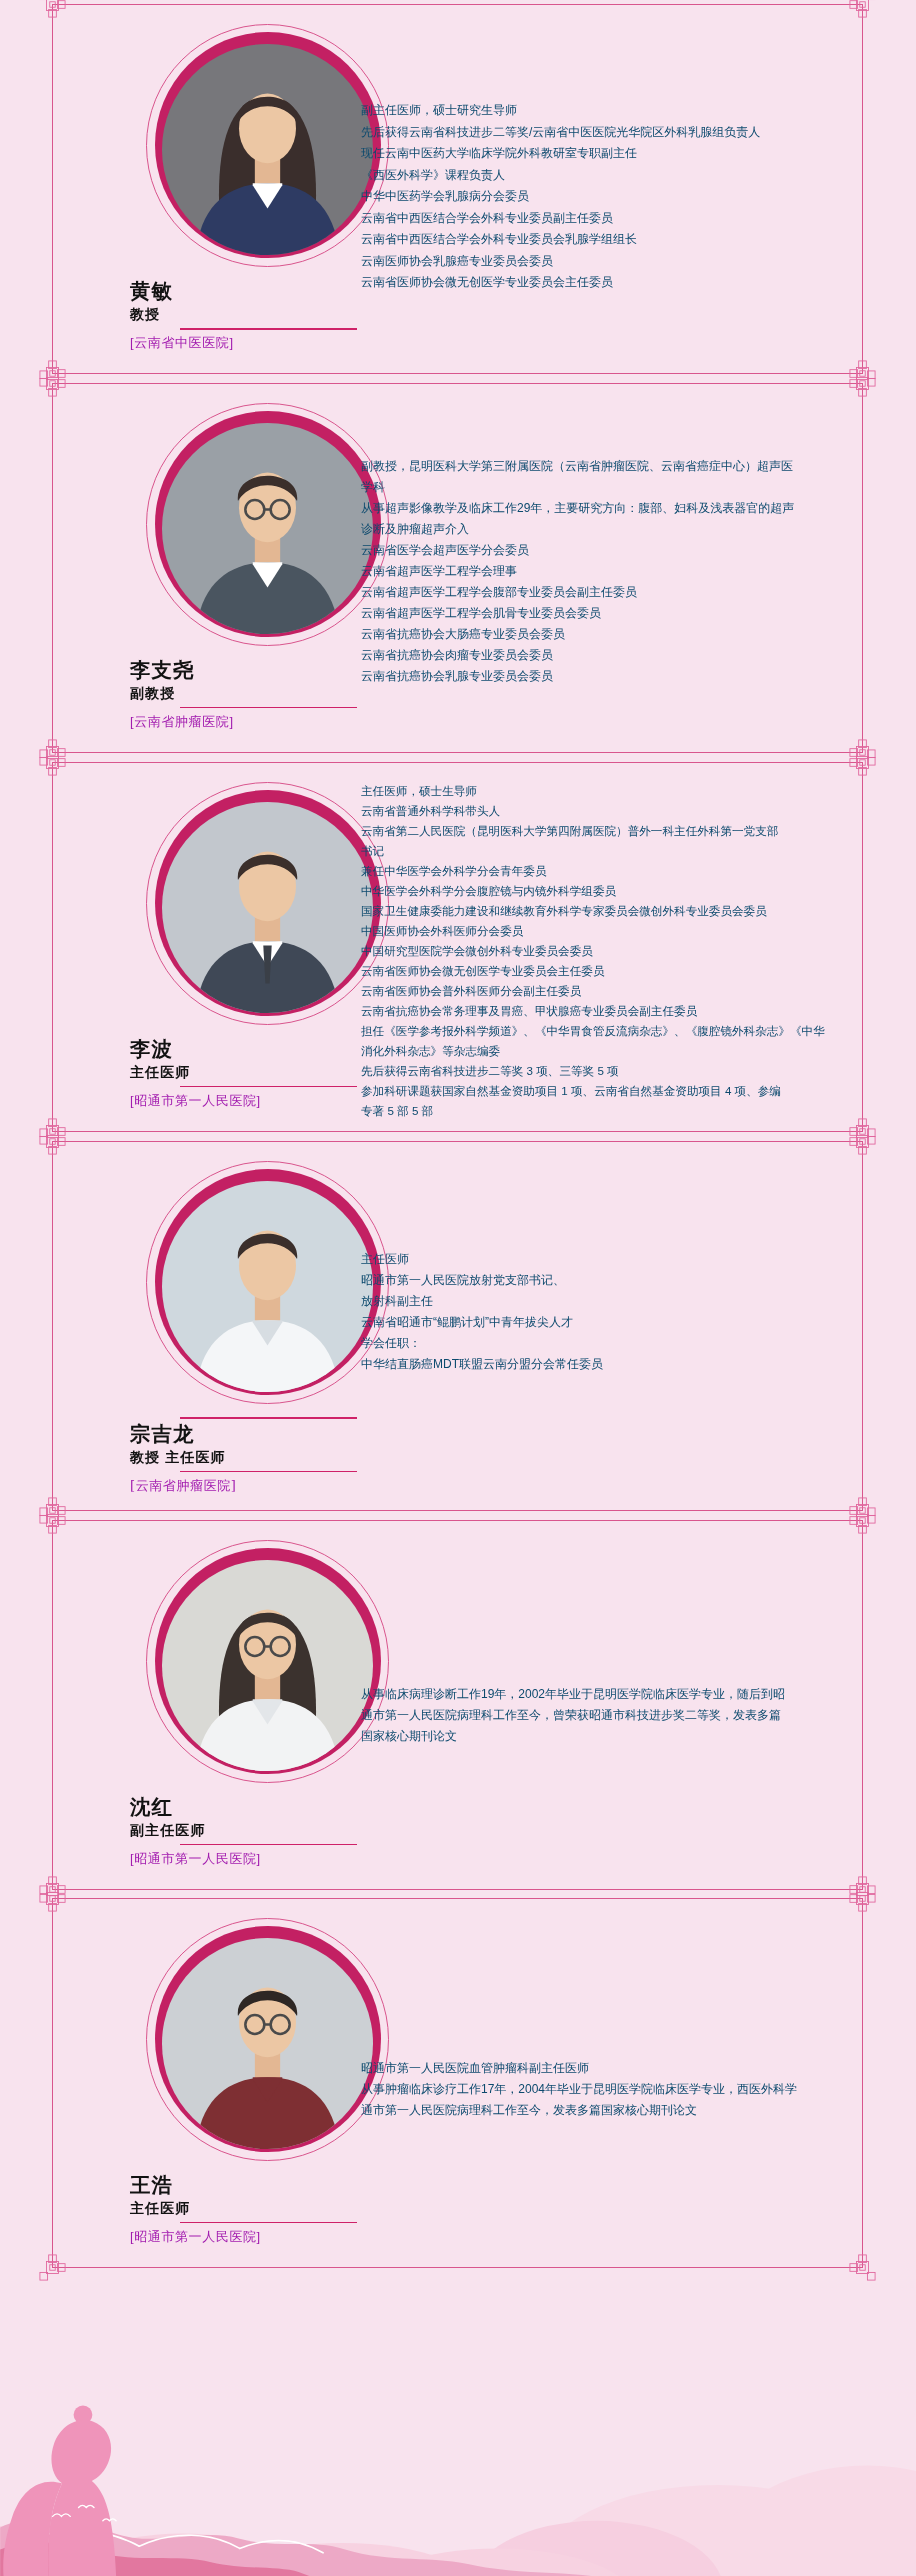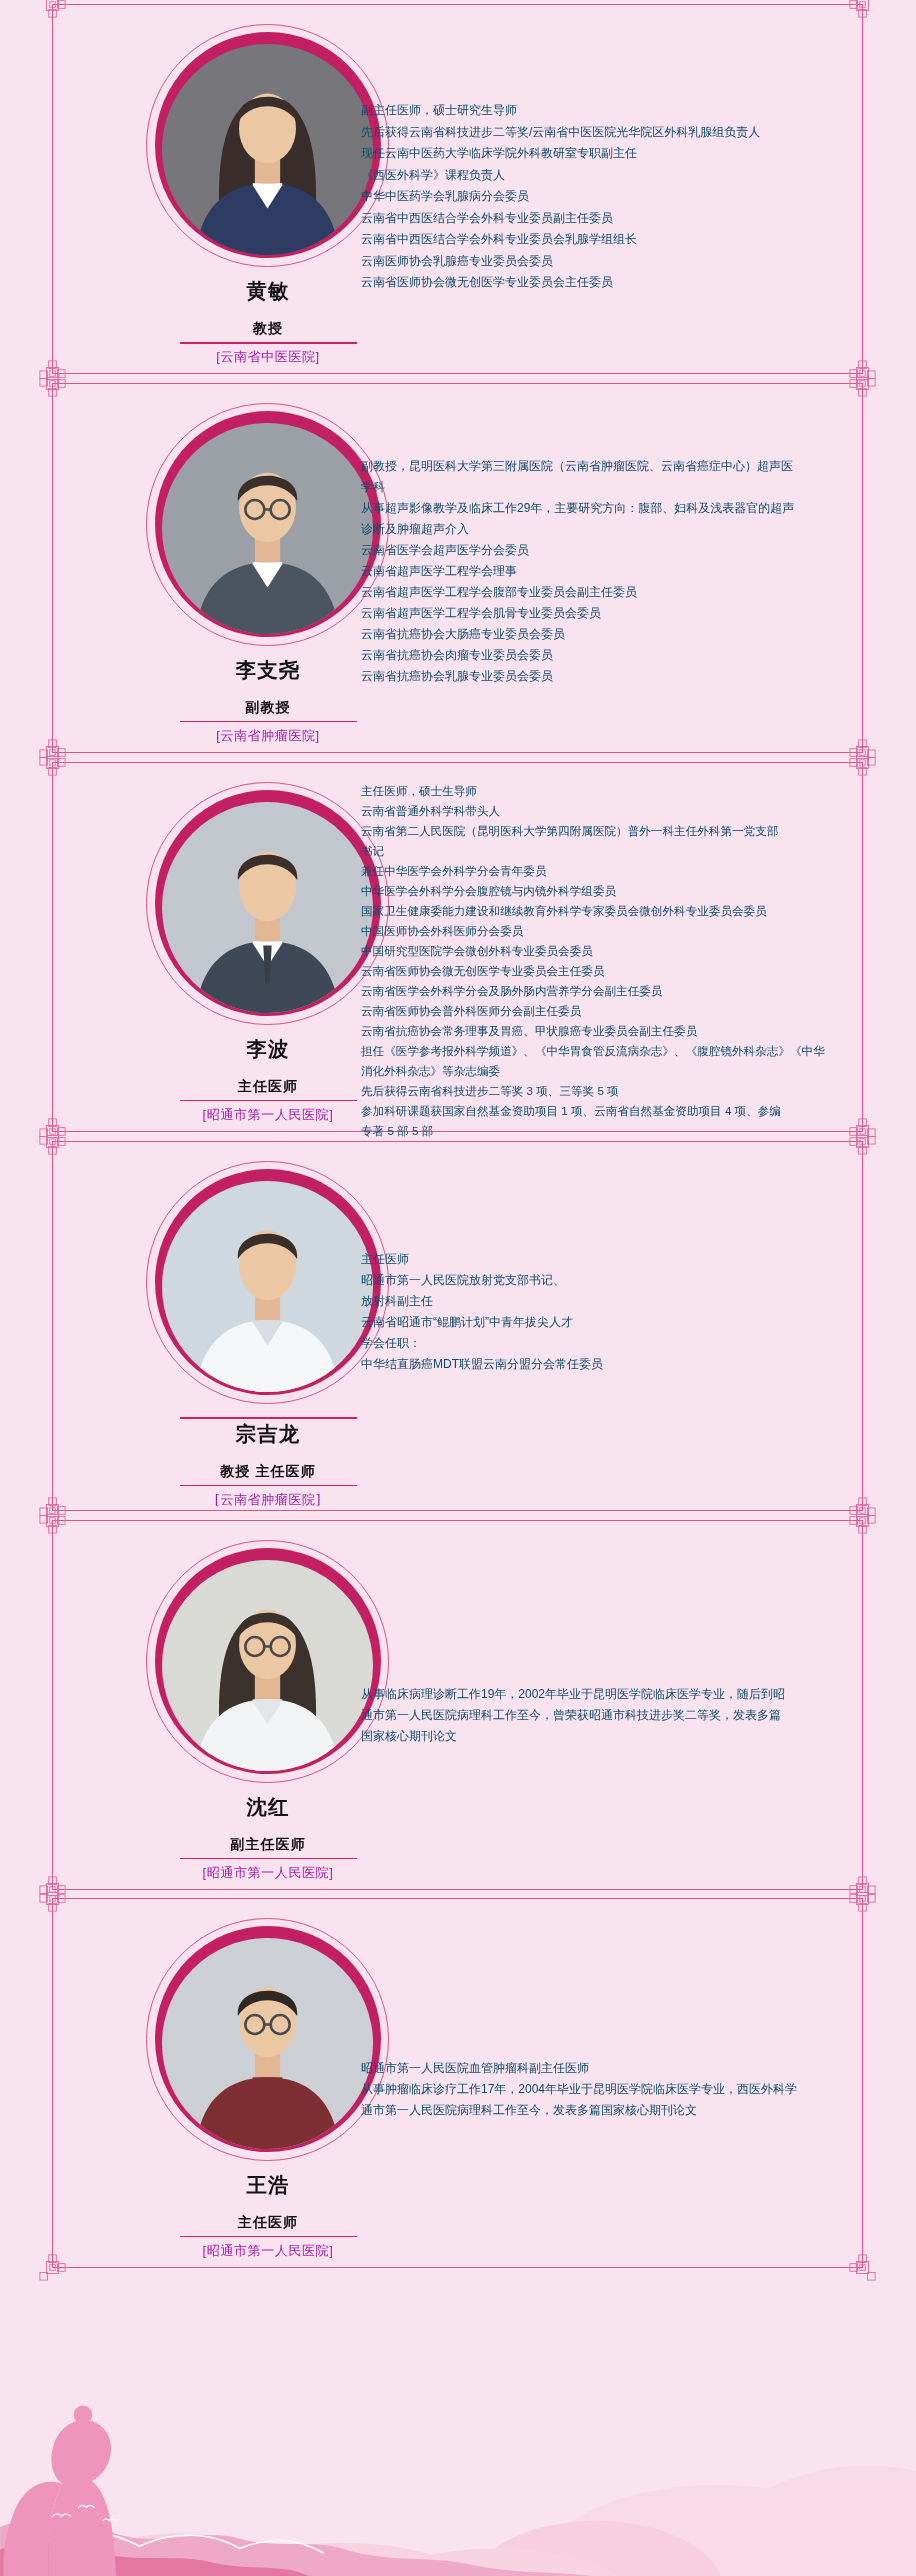--- a/index.html
+++ b/index.html
@@ -22,25 +22,25 @@
   .corner.bl{left:-18px;bottom:-18px;transform:rotate(270deg)}
   
   .photo-outer{position:absolute;left:93px;top:19px;width:243px;height:243px;
     border:1.1px solid #d9558d;border-radius:50%;box-sizing:border-box}
   .photo-disc{position:absolute;left:102px;top:27px;width:226px;height:226px;
     background:#c32063;border-radius:50%}
   .photo-img{position:absolute;left:109px;top:39px;width:211px;height:211px;
     border-radius:50%;overflow:hidden}
   .photo-img svg{display:block;width:211px;height:211px}
   
-  .name-block{position:absolute;left:77px;top:275px;width:276px;text-align:center;color:#121212}
+  .name-block{position:absolute;left:77px;top:275px;width:276px;color:#121212}
   .rule-over{display:none;width:177px;height:1.7px;background:#cf2168;margin:0 auto 4.4px auto}
   .s3 .rule-over{display:block}
   .doc-name{font-size:20.4px;font-weight:bold;letter-spacing:1.1px;line-height:23px}
-  .doc-title{font-size:14px;font-weight:bold;letter-spacing:1.1px;line-height:16.6px;margin-top:17px}
+  .doc-title{font-size:14px;font-weight:bold;letter-spacing:1.1px;line-height:16.6px;margin-top:3px}
   .rule-under{width:177px;height:1.7px;background:#cf2168;margin:5px auto 4.4px auto}
   .doc-hospital{font-size:13px;letter-spacing:0.6px;color:#a21caf}
   .s3 .doc-hospital{font-family:"DejaVu Serif", serif}
   
   .bio{position:absolute;left:308px;width:514px;color:#0c4a6e;font-size:12px}
   .bio-line{white-space:nowrap}
   .s0 .bio{top:95px;line-height:21.5px}
   .s1 .bio{top:72px;line-height:21px}
   .s2 .bio{top:18px;line-height:20px;font-size:11.6px}
   .s3 .bio{top:107px;line-height:21px}
@@ -280,21 +280,20 @@
         <div class="bio-line">主任医师，硕士生导师</div>
         <div class="bio-line">云南省普通外科学科带头人</div>
         <div class="bio-line">云南省第二人民医院（昆明医科大学第四附属医院）普外一科主任外科第一党支部</div>
         <div class="bio-line">书记</div>
         <div class="bio-line">兼任中华医学会外科学分会青年委员</div>
         <div class="bio-line">中华医学会外科学分会腹腔镜与内镜外科学组委员</div>
         <div class="bio-line">国家卫生健康委能力建设和继续教育外科学专家委员会微创外科专业委员会委员</div>
         <div class="bio-line">中国医师协会外科医师分会委员</div>
         <div class="bio-line">中国研究型医院学会微创外科专业委员会委员</div>
         <div class="bio-line">云南省医师协会微无创医学专业委员会主任委员</div>
-        <div class="bio-line">云南省医学会外科学分会及肠外肠内营养学分会副主任委员</div>
         <div class="bio-line">云南省医师协会普外科医师分会副主任委员</div>
         <div class="bio-line">云南省抗癌协会常务理事及胃癌、甲状腺癌专业委员会副主任委员</div>
         <div class="bio-line">担任《医学参考报外科学频道》、《中华胃食管反流病杂志》、《腹腔镜外科杂志》《中华</div>
         <div class="bio-line">消化外科杂志》等杂志编委</div>
         <div class="bio-line">先后获得云南省科技进步二等奖 3 项、三等奖 5 项</div>
         <div class="bio-line">参加科研课题获国家自然基金资助项目 1 项、云南省自然基金资助项目 4 项、参编</div>
         <div class="bio-line">专著 5 部 5 部</div>
       </div>
     </section>
     <section class="card s3">

